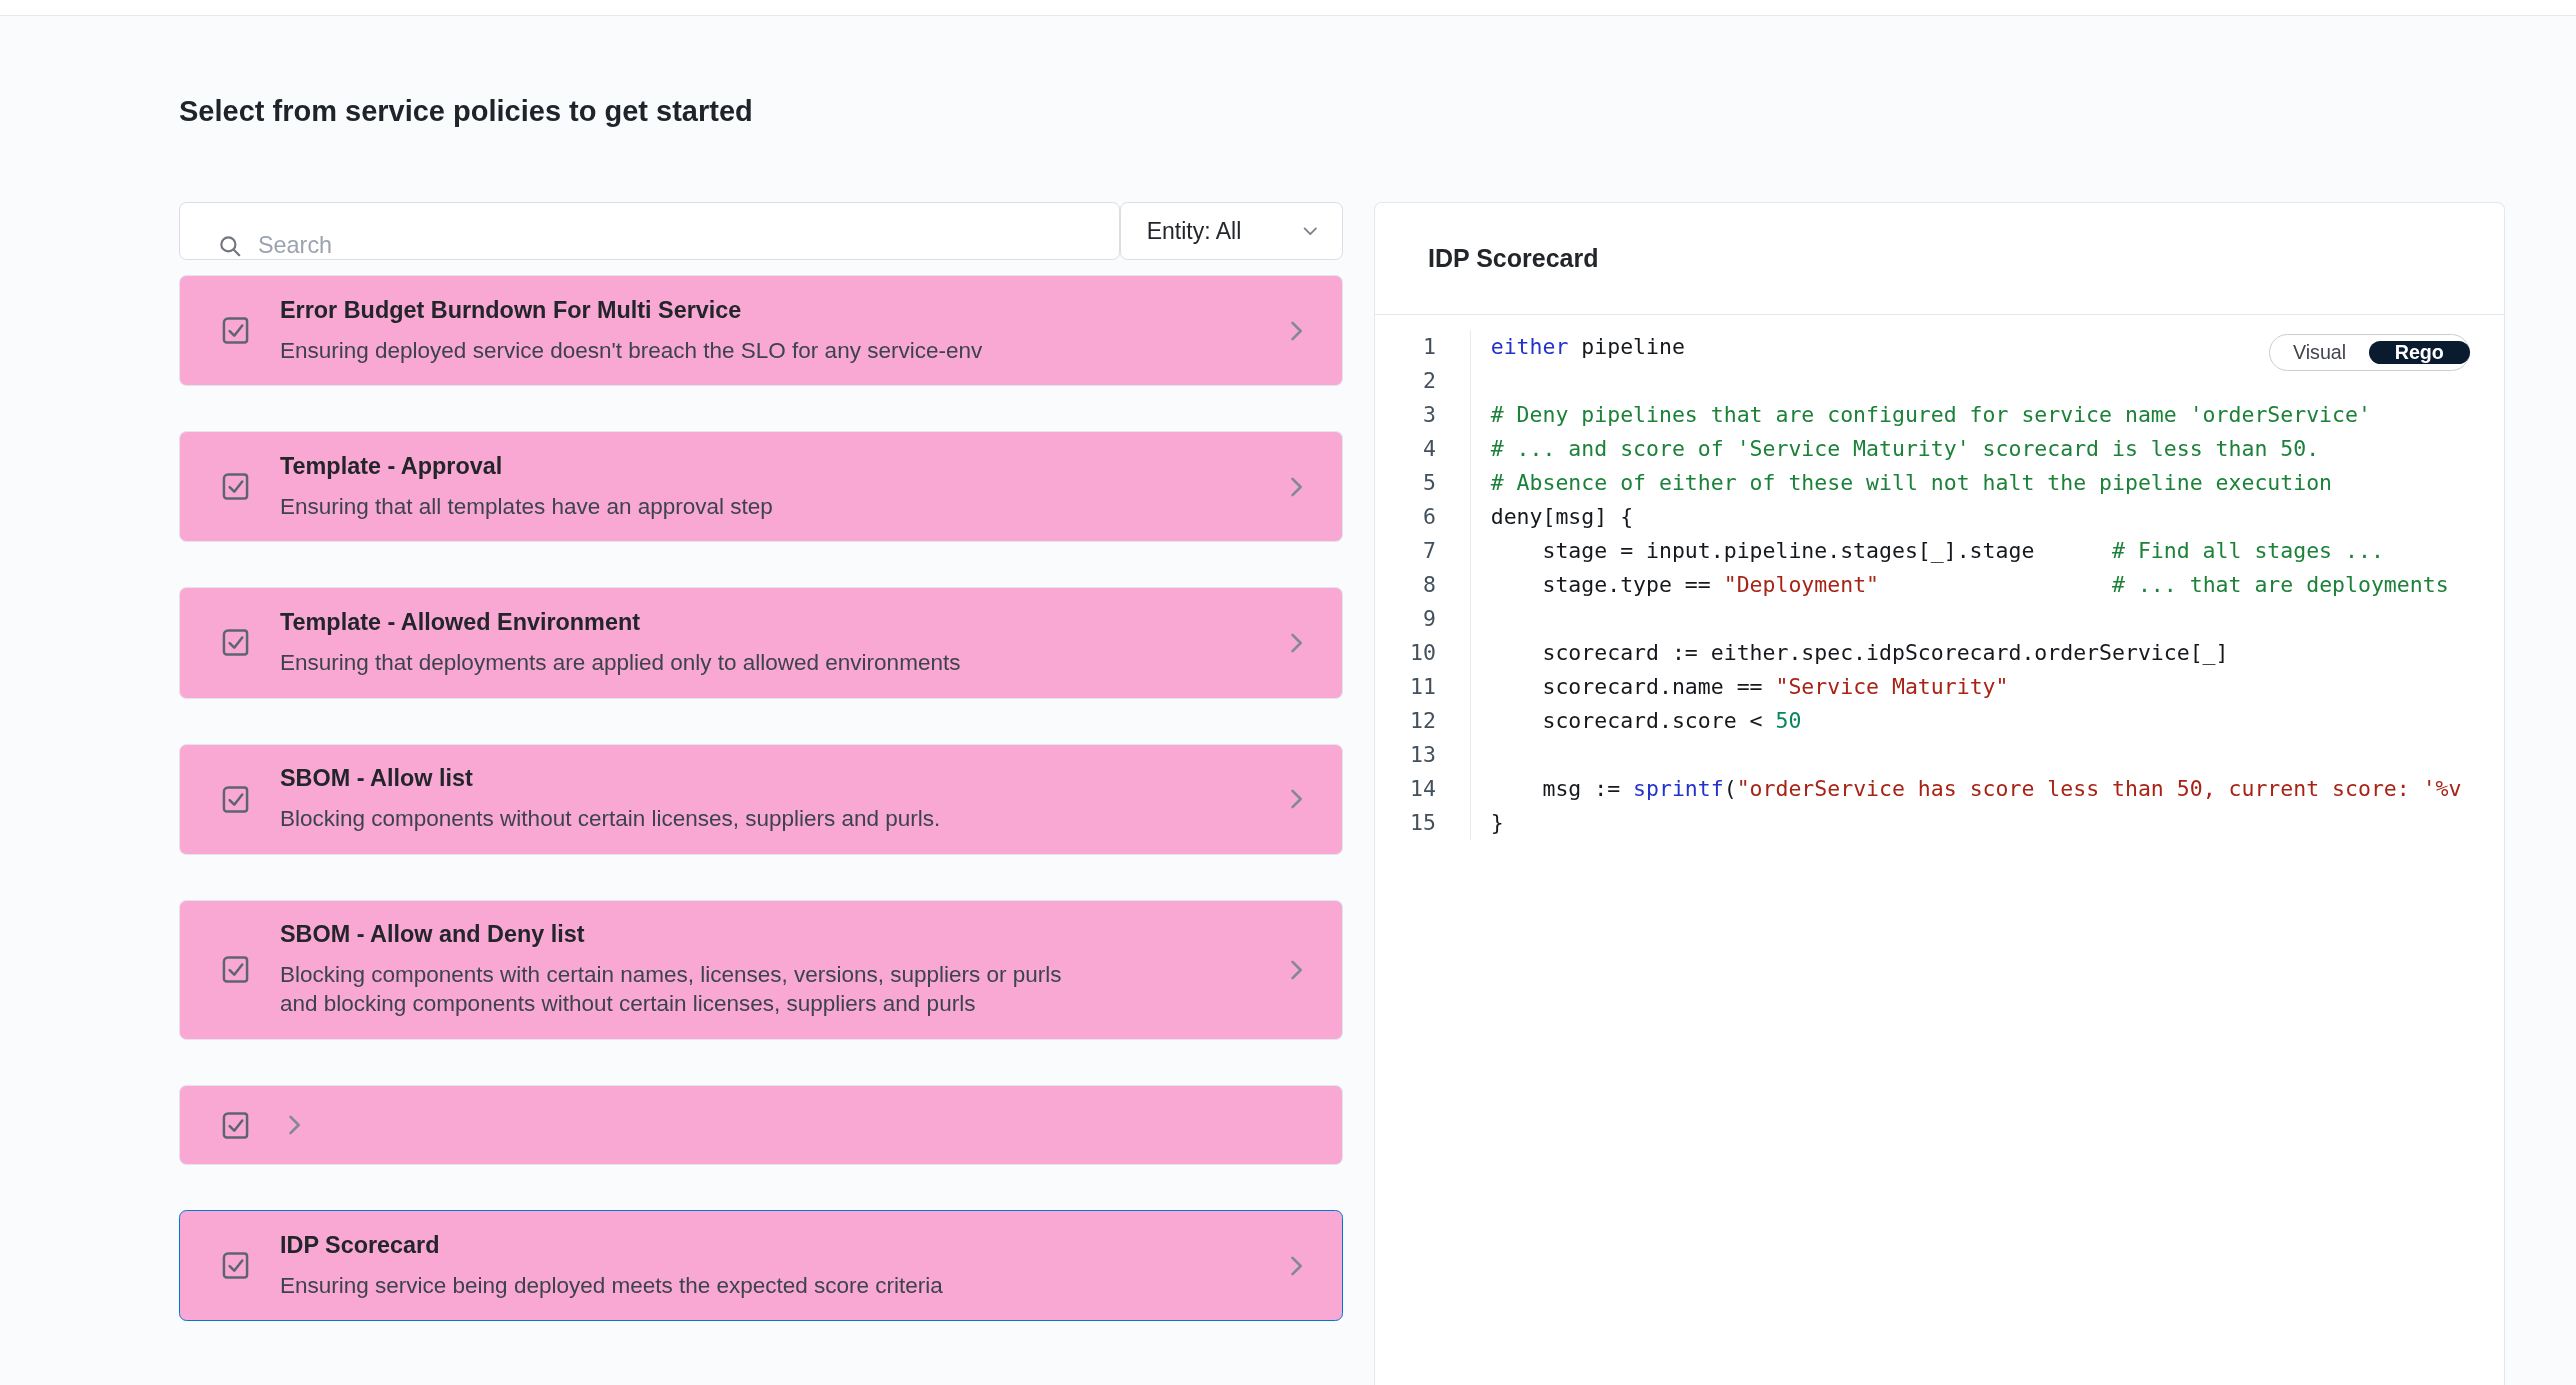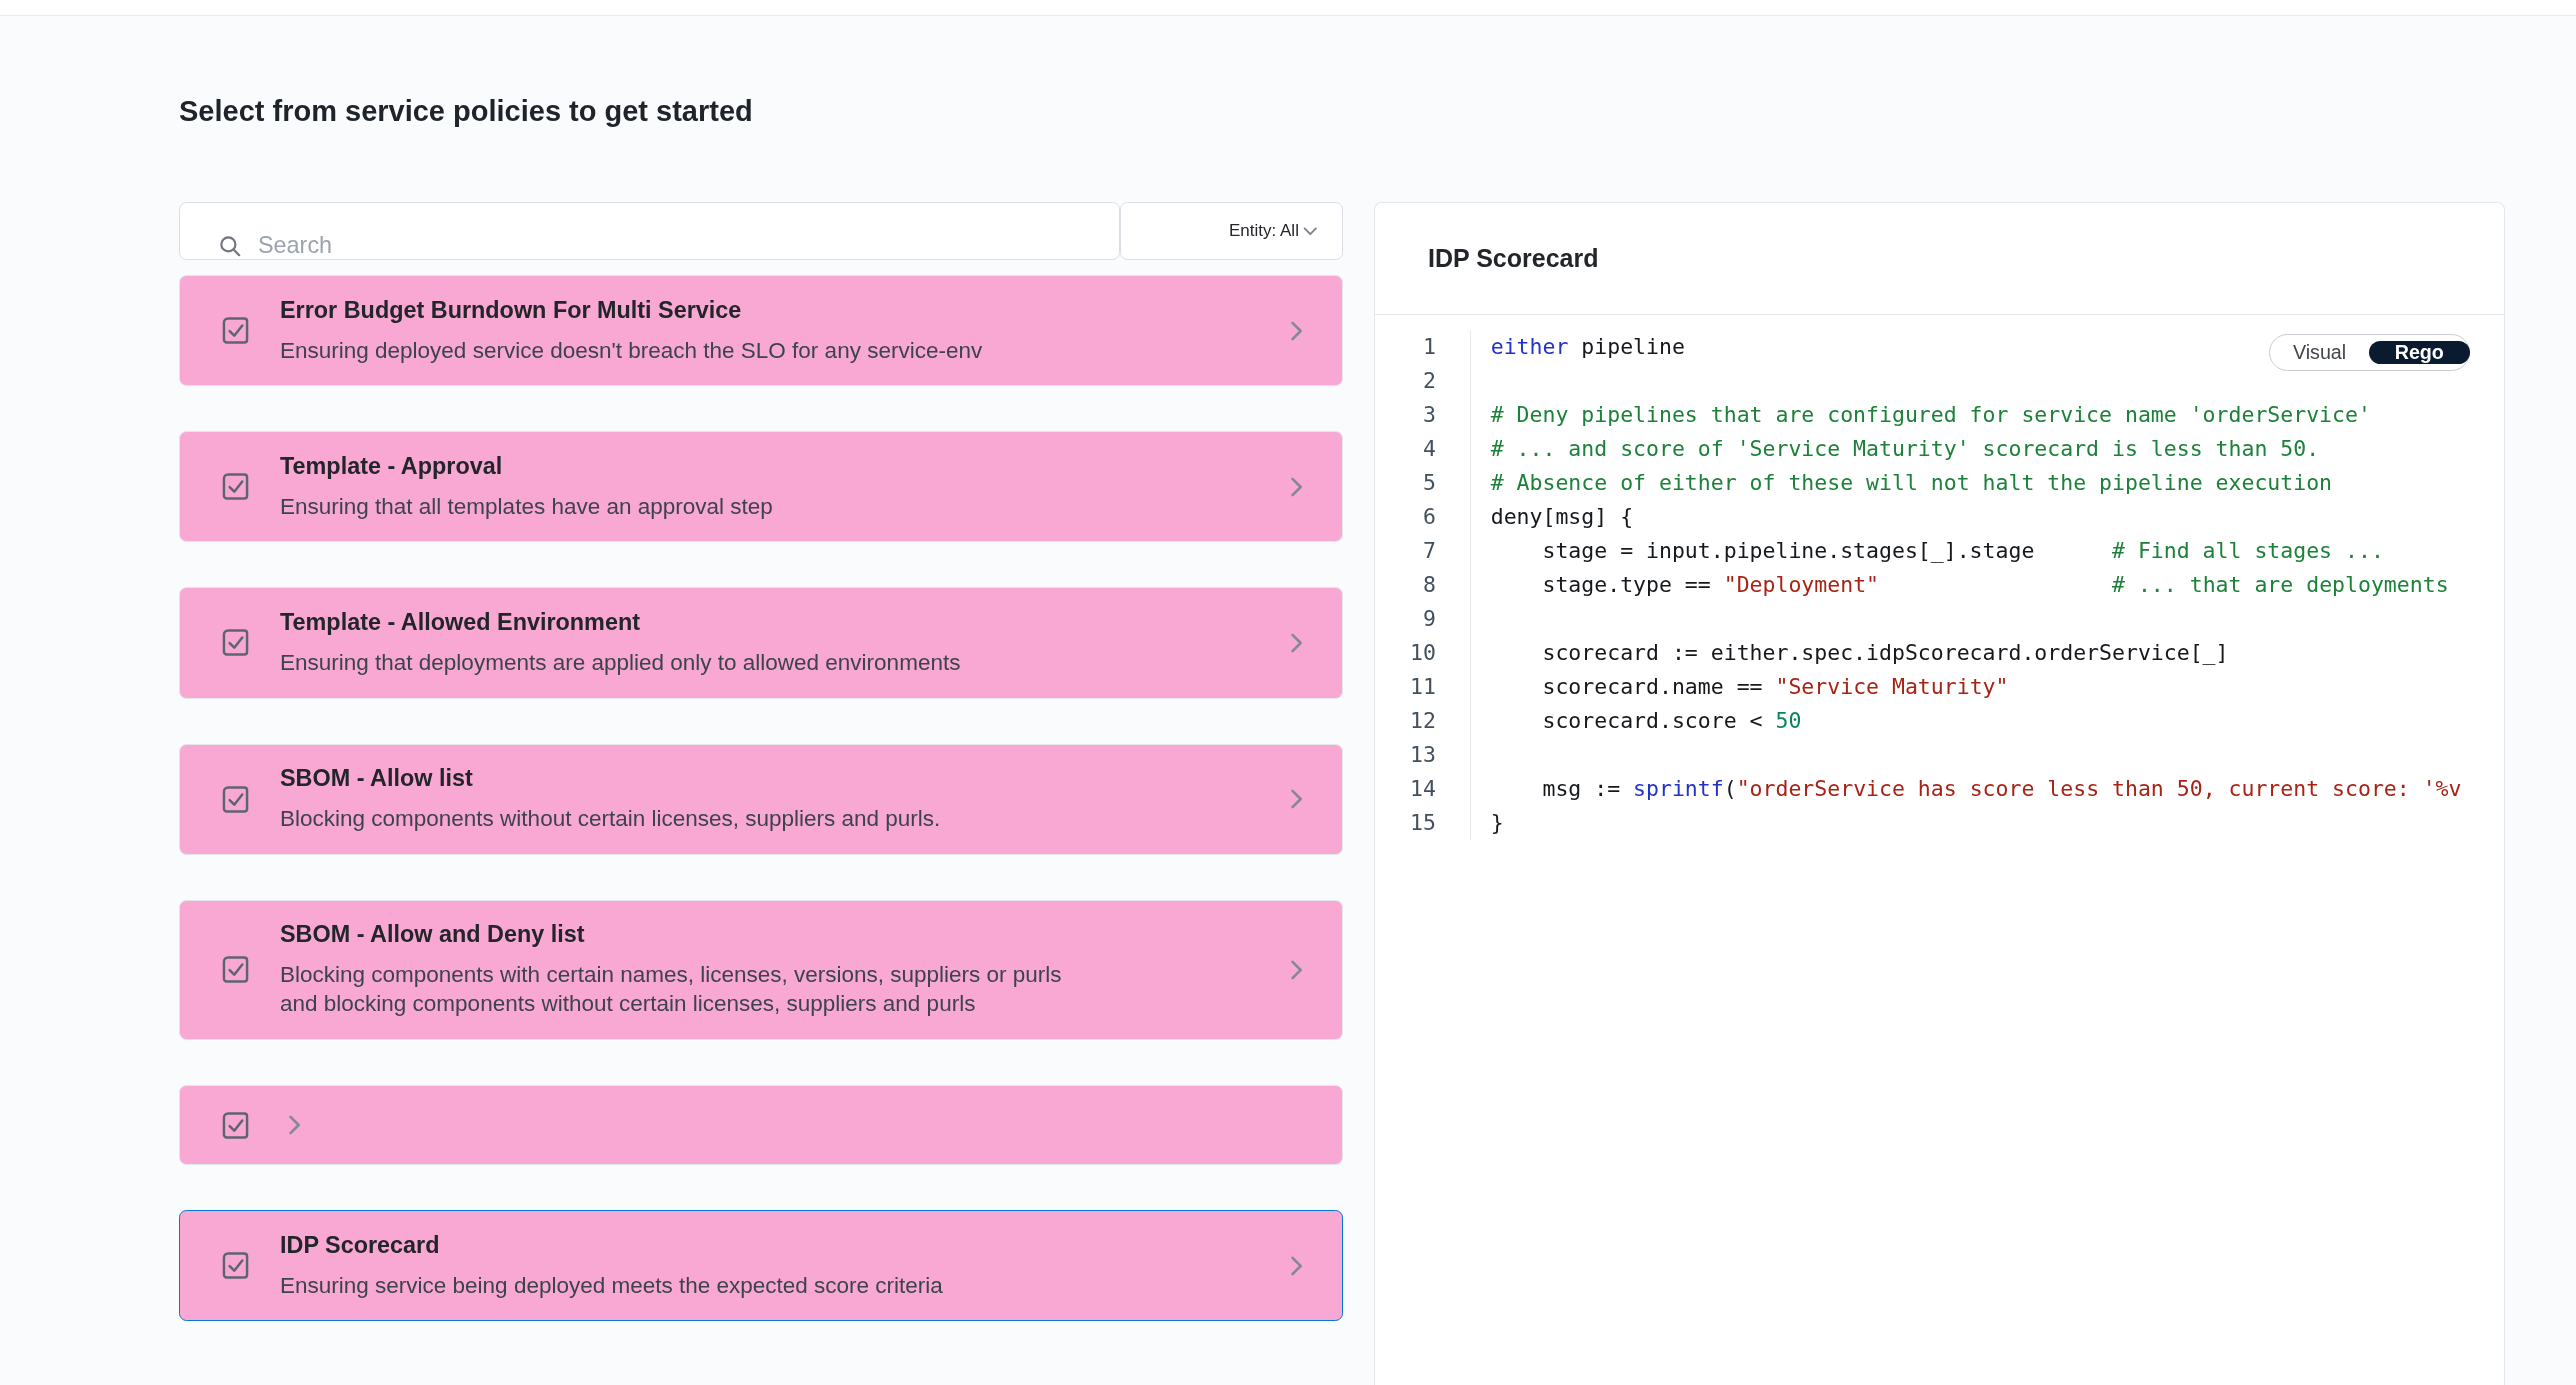--- a/index.html
+++ b/index.html
@@ -9,21 +9,21 @@
   .topbar { height:16px; background:#ffffff; border-bottom:0.9px solid #e8e8ef; }
   .page { position:absolute; top:16px; left:0; right:0; bottom:0; background:#fafbfc; }
 
   .page-title { position:absolute; left:179px; top:79px; font-size:29px; font-weight:700; color:#1f242b; }
 
   .controls { position:absolute; left:179px; top:186px; width:1164px; height:58px; display:flex; justify-content:space-between; }
   .search-box { width:1048px; height:58px; background:#fff; border:0.9px solid #d9dde4; border-radius:7.5px; display:flex; align-items:flex-end; padding:0 37px; gap:15px; }
   .search-box svg { width:26px; height:26px; stroke:#6f7680; flex:0 0 auto; }
   .search-box input { flex:1; border:none; outline:none; background:transparent; font-size:23.4px; color:#1f242b; font-family:"Liberation Sans",sans-serif; }
   .search-box input::placeholder { color:#9aa3af; }
-  .entity-select { width:245px; height:58px; background:#fff; border:0.9px solid #d9dde4; border-radius:7.5px; display:flex; align-items:center; justify-content:flex-end; padding:0 20.6px 0 26px; font-size:17px; color:#23262b; cursor:pointer; }
+  .entity-select { width:245px; height:58px; background:#fff; border:0.9px solid #d9dde4; border-radius:7.5px; display:flex; align-items:center; justify-content:space-between; padding:0 20.6px 0 26px; font-size:23px; color:#23262b; cursor:pointer; }
   .entity-select svg { width:22.5px; height:22.5px; stroke:#7b828c; }
 
   .policy-list { position:absolute; left:179px; top:259px; width:1164px; display:flex; flex-direction:column; gap:45px; }
   .card { background:#f9a8d4; border:0.9px solid #e3e6eb; border-radius:7.5px; display:flex; align-items:center; padding:20.6px 32px 20.6px 37px; cursor:pointer; }
   .card.selected { border:1.9px solid var(--accent, #0278d5); }
   .card-icon { width:37px; height:37px; flex:0 0 auto; margin-right:26px; color:#5d646f; }
   .card-text { flex:1; min-width:0; }
   .card-title { font-size:23.4px; font-weight:700; color:#22252a; margin-bottom:12px; }
   .card-desc { font-size:22.5px; color:#3d434d; line-height:29px; max-width:796px; }
   .chevron { width:28px; height:28px; flex:0 0 auto; color:#828994; }

